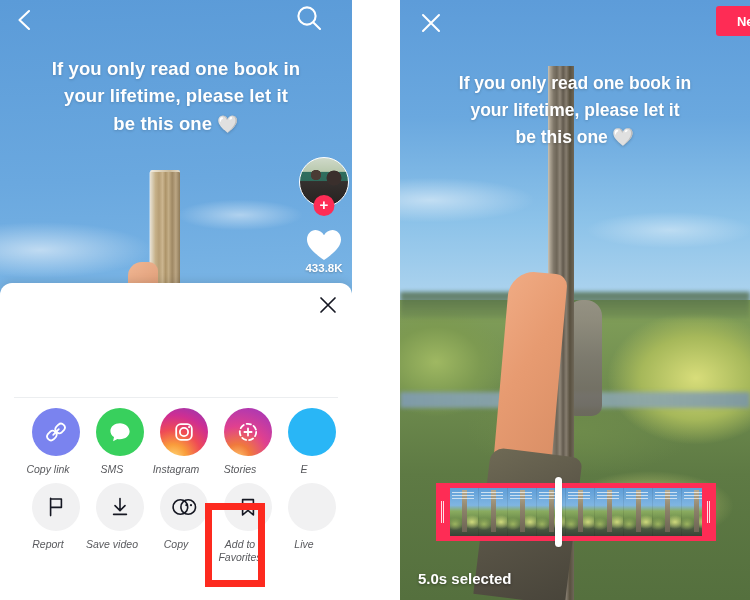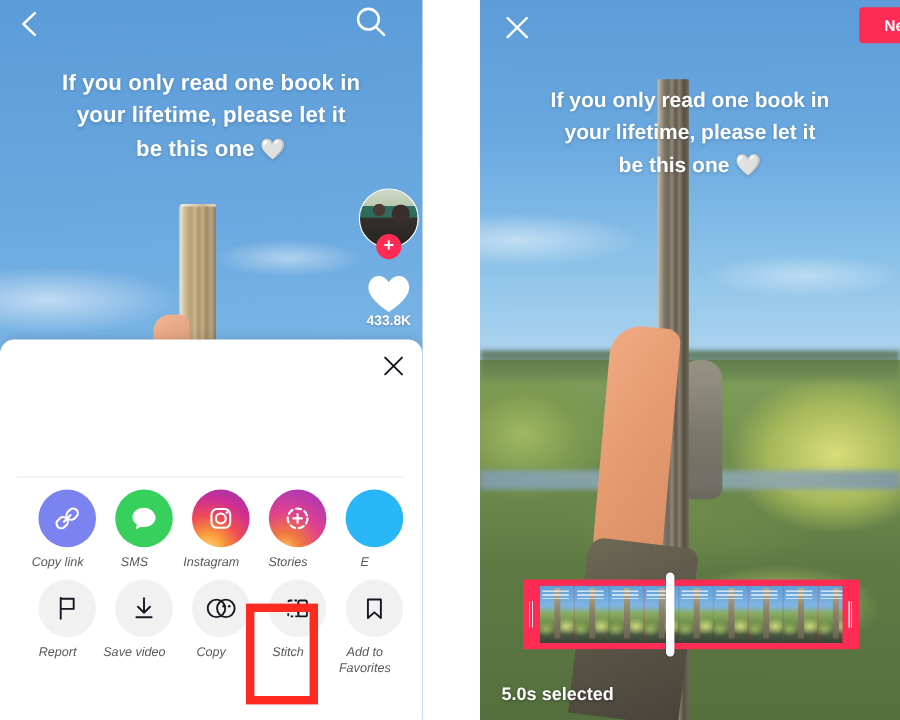--- a/index.html
+++ b/index.html
@@ -570,30 +570,20 @@
             <svg class="glyph" width="28" height="22" viewBox="0 0 28 22">
               <circle cx="10.4" cy="11" r="7.3" fill="none" stroke="#161823" stroke-width="1.6"></circle>
               <circle cx="18.2" cy="11" r="7.3" fill="none" stroke="#161823" stroke-width="1.6"></circle>
               <circle cx="16.4" cy="9.2" r="1.1" fill="#161823"></circle>
               <circle cx="21" cy="9.2" r="1.1" fill="#161823"></circle>
             </svg>
           </div>
           <div class="share-label">Copy</div>
         </div>
 
-        <div class="share-item">
-          <div class="share-circle">
-            <svg class="glyph" width="24" height="24" viewBox="0 0 24 24">
-              <rect x="4.2" y="5.4" width="8.4" height="13.2" rx="1.4" fill="none" stroke="#161823" stroke-width="1.5" stroke-dasharray="2.1 1.7"></rect>
-              <rect x="12.6" y="5.4" width="7.2" height="13.2" rx="1.4" fill="none" stroke="#161823" stroke-width="1.5"></rect>
-              <path d="M15.6 9.4 L15.6 12.2" stroke="#161823" stroke-width="1.4" stroke-linecap="round" fill="none"></path>
-            </svg>
-          </div>
-          <div class="share-label">Stitch</div>
-        </div>
 
         <div class="share-item">
           <div class="share-circle">
             <svg class="glyph" width="24" height="24" viewBox="0 0 24 24">
               <path d="M6.6 4.6 L17.4 4.6 L17.4 20 L12 15.3 L6.6 20 Z" fill="none" stroke="#161823" stroke-width="1.6" stroke-linejoin="round"></path>
             </svg>
           </div>
           <div class="share-label">Add to Favorites</div>
         </div>
 

